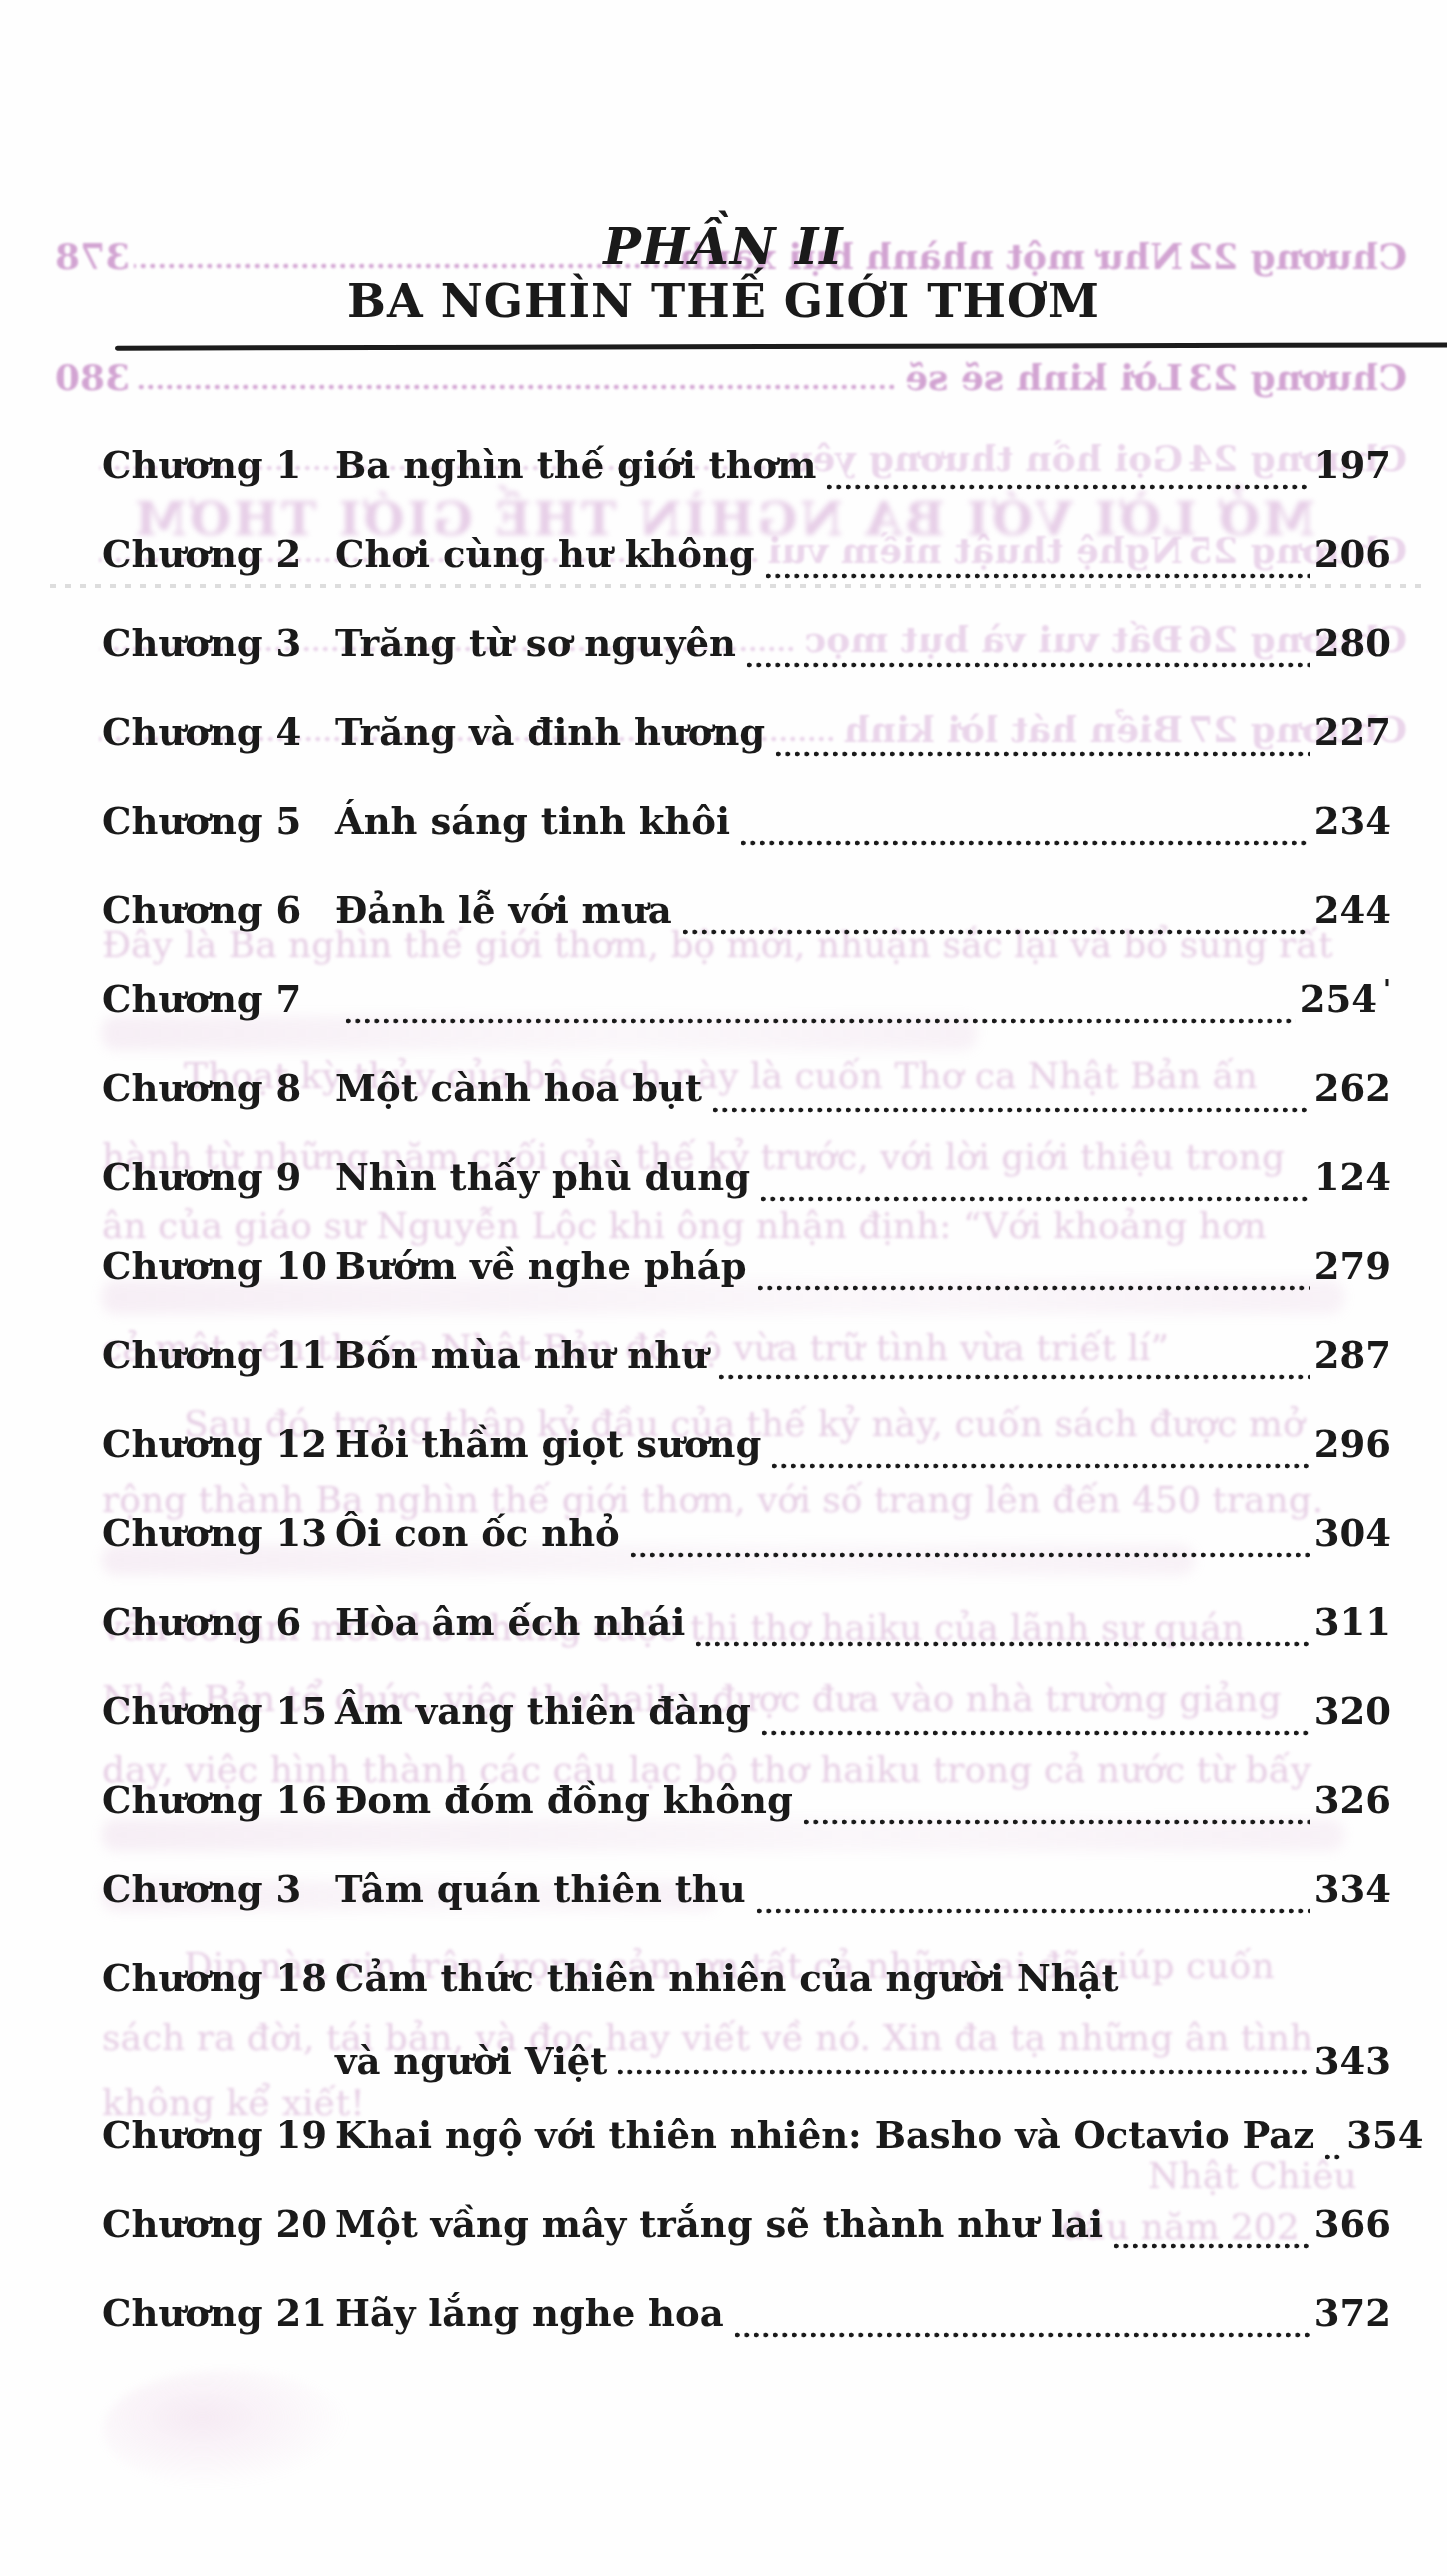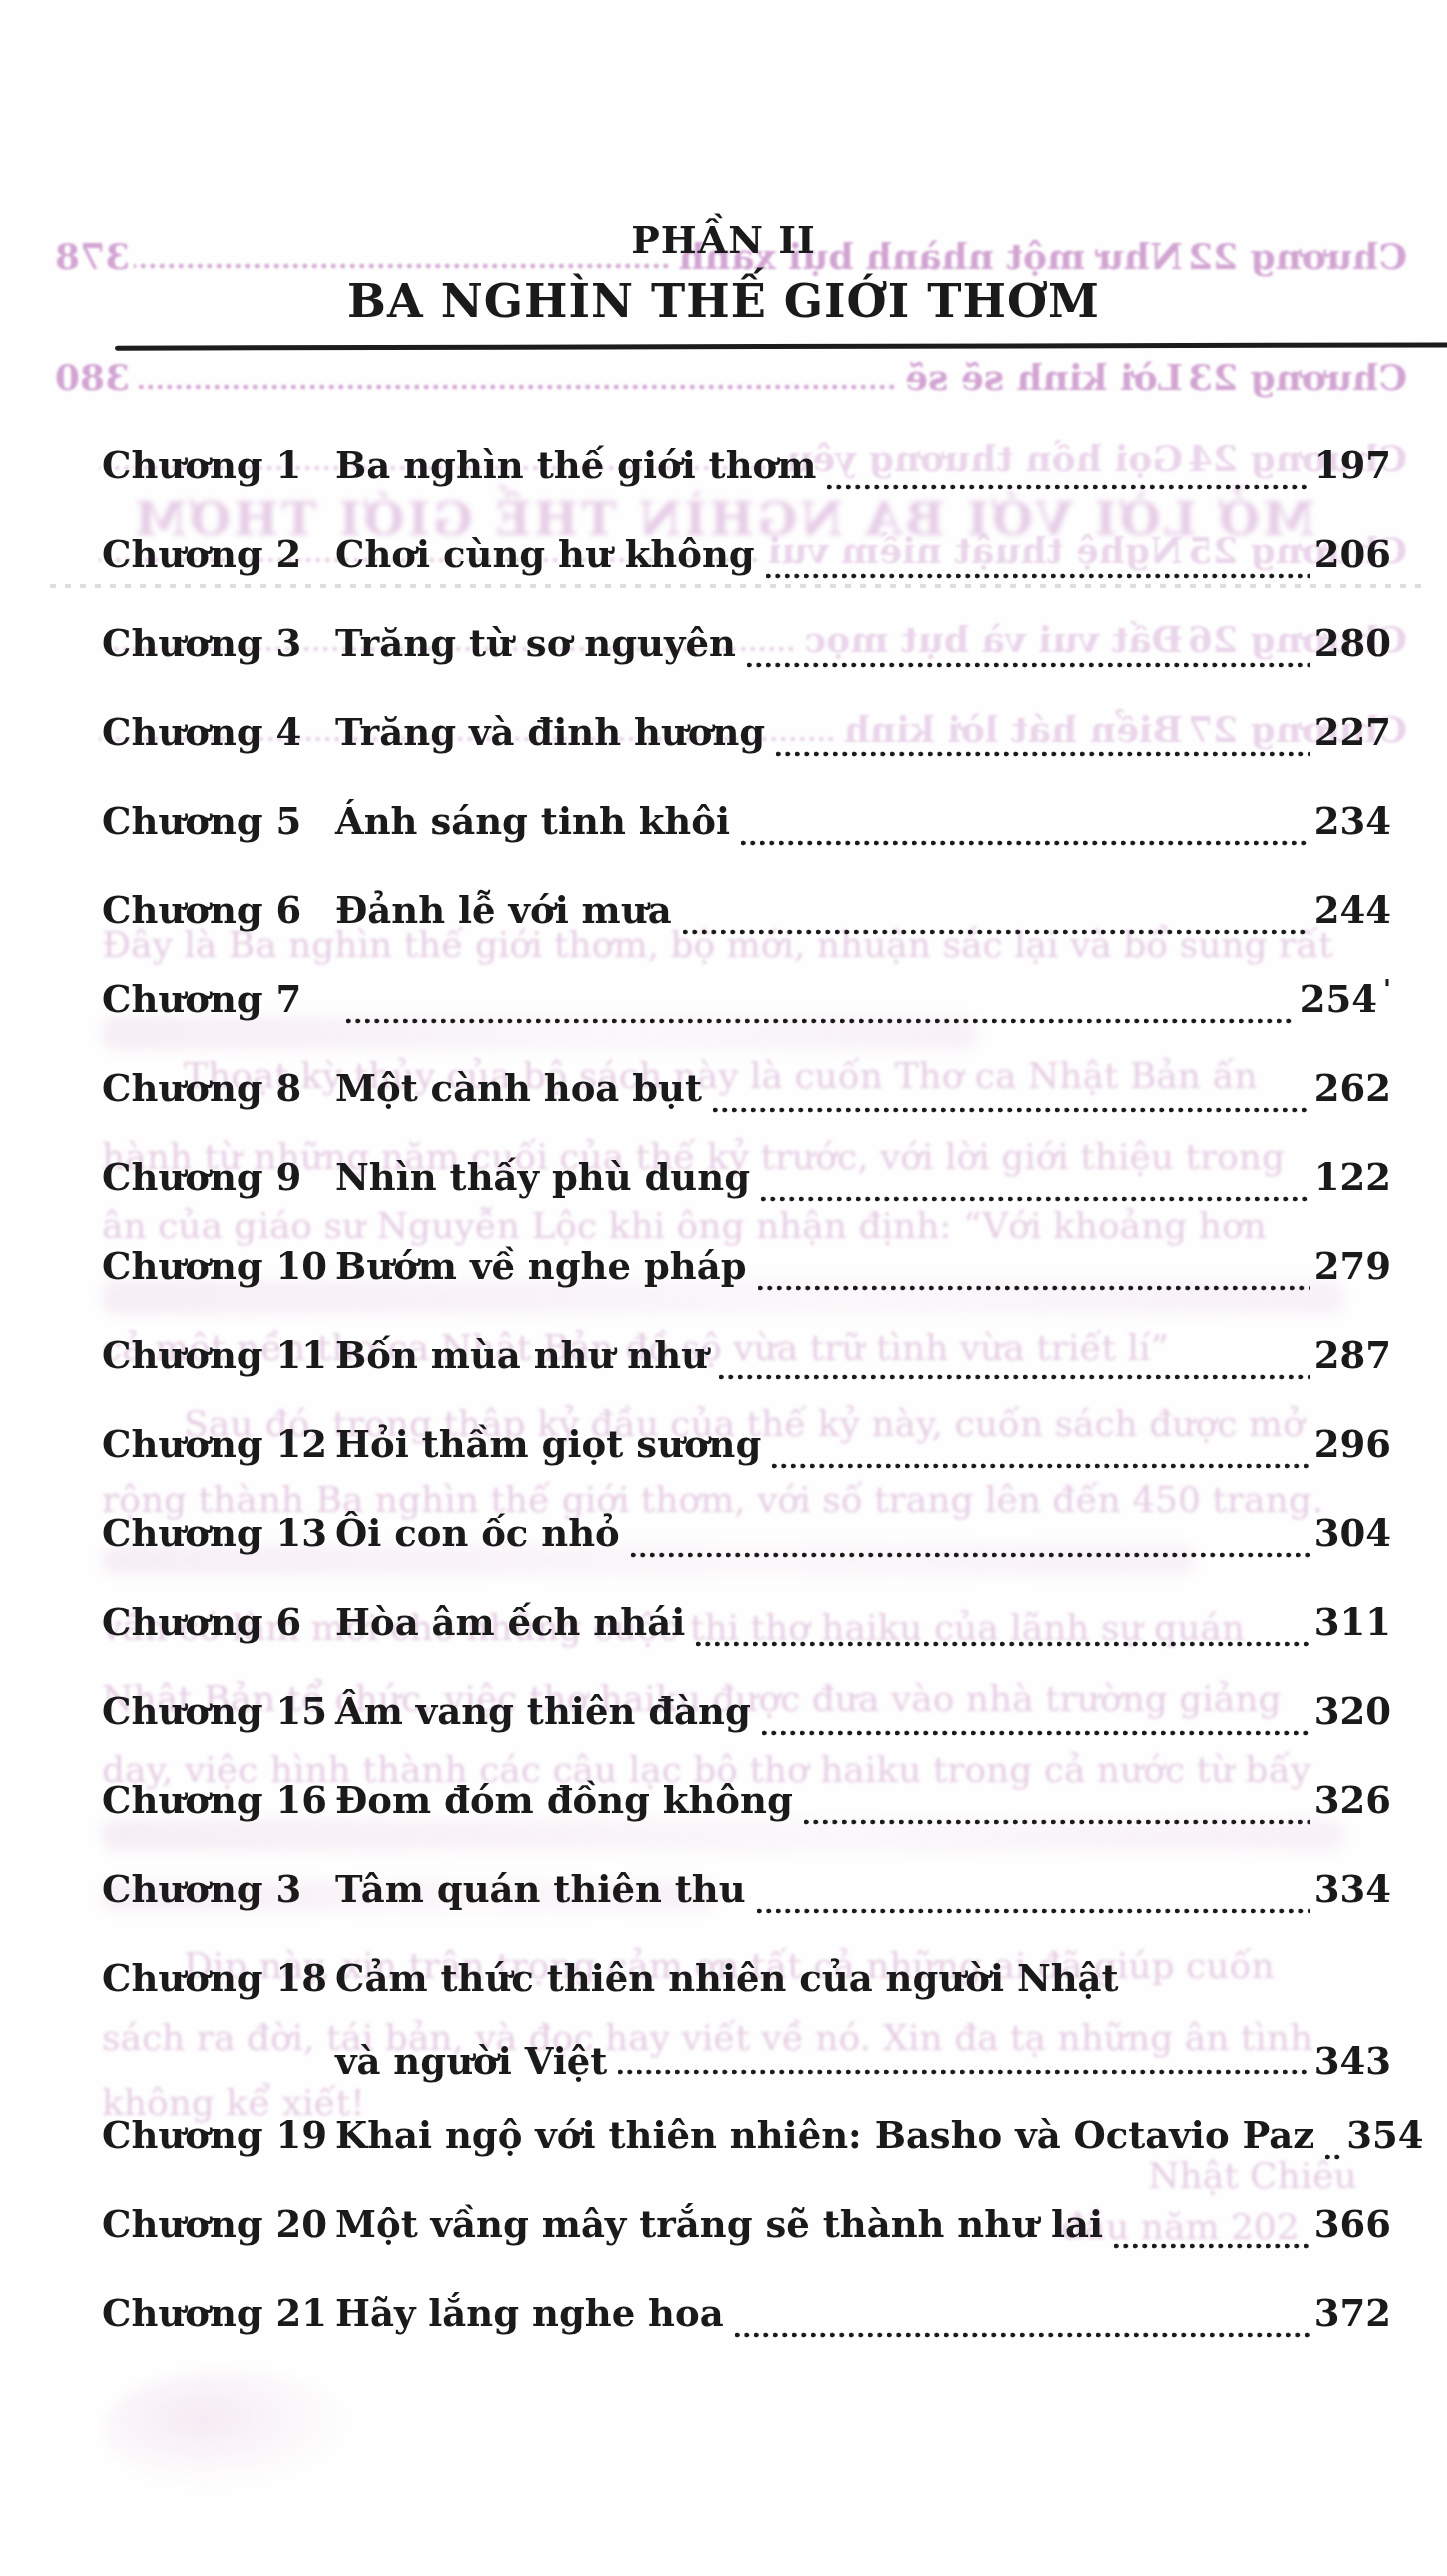--- a/index.html
+++ b/index.html
@@ -5,21 +5,21 @@
   html,body{margin:0;padding:0;background:#e8e8e8;}
   .page{
     position:relative;width:1447px;height:2576px;margin:0 auto;
     background:#fefefe;overflow:hidden;
     font-family:"DejaVu Serif","Liberation Serif",serif;
     color:#1a1a1a;
   }
   
   .part-label{
     position:absolute;top:217px;left:0;right:0;text-align:center;
-    font-size:38px;font-weight:bold;letter-spacing:1px;
+    font-size:50px;font-weight:bold;letter-spacing:1px;font-style:italic;
   }
   .section-title{
     position:absolute;top:274px;left:0;right:0;text-align:center;
     font-size:46px;font-weight:bold;letter-spacing:1px;
   }
   .rule{
     position:absolute;top:344px;left:115px;width:1337px;height:5px;
     background:#1c1c1c;border-radius:3px;transform:rotate(-0.14deg);
   }
   
@@ -193,21 +193,21 @@
       <div class="row">
         <span class="lab">Chương 8</span>
         <span class="tit">Một cành hoa bụt</span>
         <span class="lead"></span>
         <span class="num">262</span>
       </div>
       <div class="row">
         <span class="lab">Chương 9</span>
         <span class="tit">Nhìn thấy phù dung</span>
         <span class="lead"></span>
-        <span class="num">122</span>
+        <span class="num">124</span>
       </div>
       <div class="row">
         <span class="lab">Chương 10</span>
         <span class="tit">Bướm về nghe pháp</span>
         <span class="lead"></span>
         <span class="num">279</span>
       </div>
       <div class="row">
         <span class="lab">Chương 11</span>
         <span class="tit">Bốn mùa như như</span>

